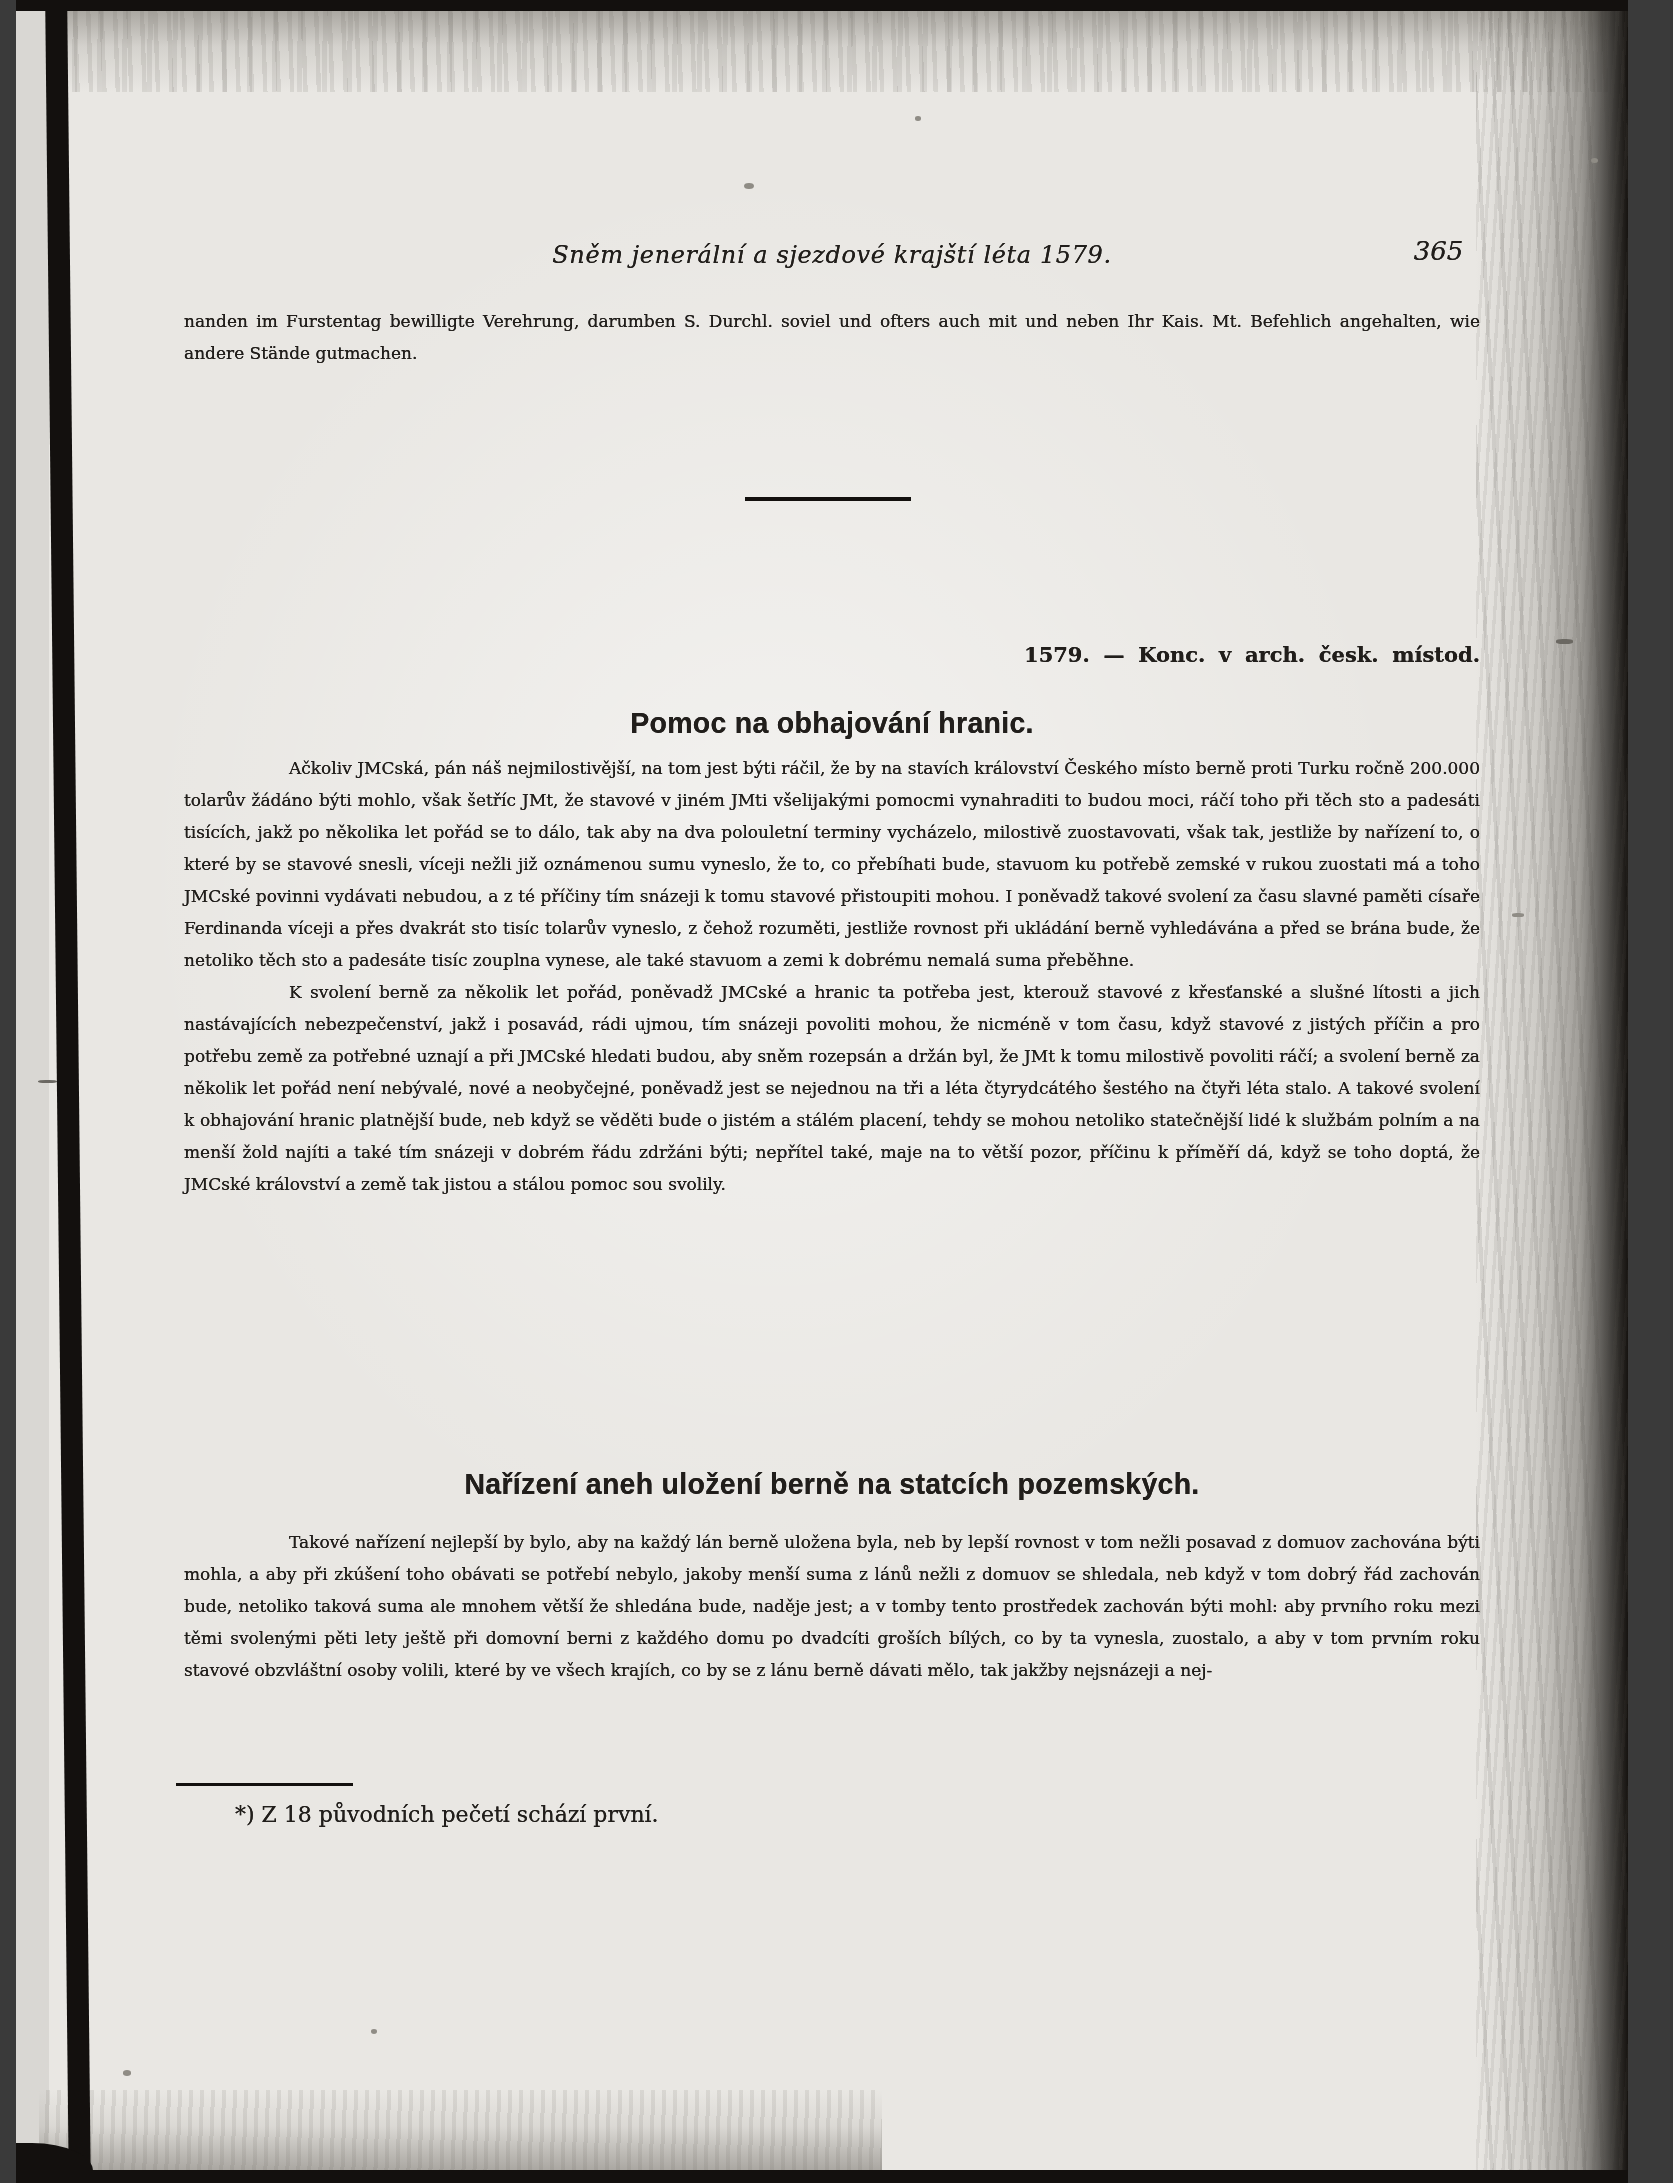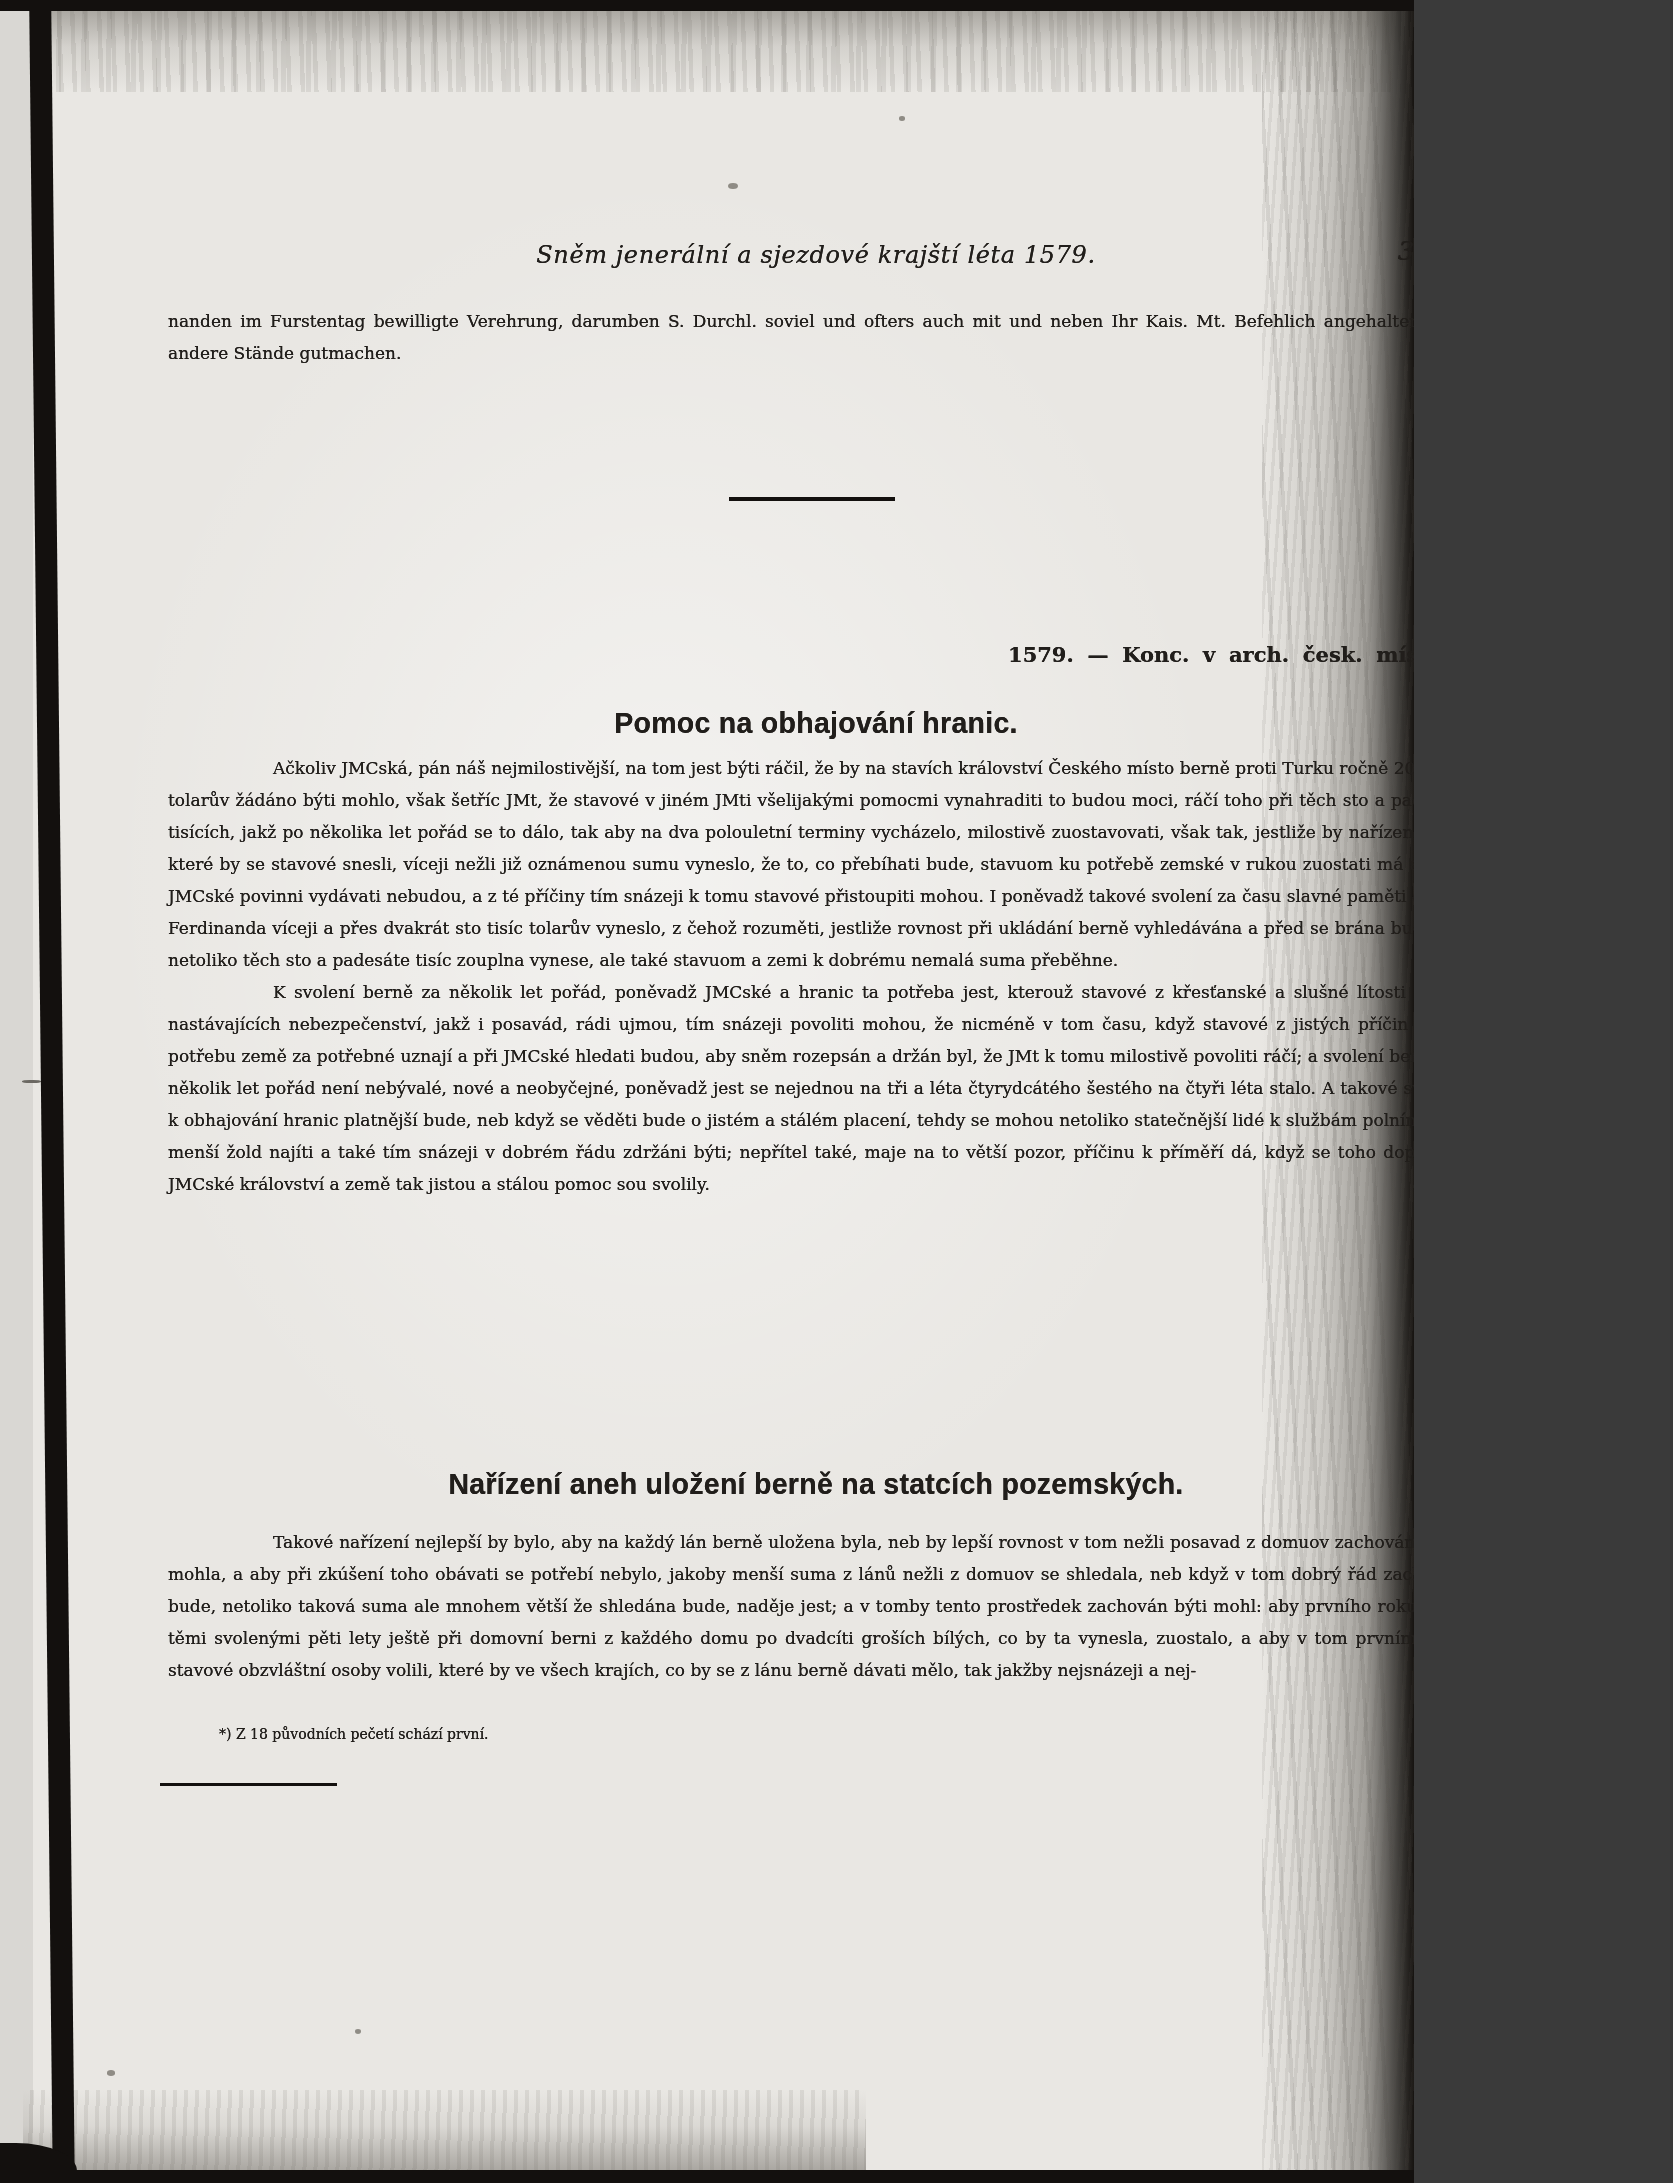--- a/index.html
+++ b/index.html
@@ -1,19 +1,19 @@
 <!DOCTYPE html>
 <html style="--paper: #e9e7e3; --ink: #211e1b; --edge: #13100e;font-size:10.2px"><head>
 <meta charset="utf-8">
 <style>
   html,body{margin:0;padding:0;background:#3a3a3a;}
   .scan{
-    position:relative;width:1414px;height:2183px;overflow:hidden;
+    position:relative;width:1612px;height:2183px;overflow:hidden;
     background:var(--paper,#e9e7e3);
-    font-family:"DejaVu Serif",serif;color:var(--ink,#211e1b);
+    font-family:"DejaVu Serif",serif;color:var(--ink,#211e1b);margin-left:16px;
   }
   .paper-shade{position:absolute;inset:0;z-index:0;
     background:radial-gradient(ellipse 55% 45% at 47% 40%, rgba(255,255,255,.45), rgba(255,255,255,0) 72%);}
   
   .left-strip{position:absolute;left:0;top:0;width:33px;height:100%;background:#d9d7d3;z-index:1;}
   .spine-shadow{position:absolute;left:29px;top:-15.3px;width:22px;height:2222px;
     background:var(--edge,#13100e);transform-origin:top left;transform:rotate(-0.62deg);z-index:4;}
   .top-edge{position:absolute;top:0;left:0;width:100%;height:11px;background:var(--edge,#13100e);z-index:5;}
   .bottom-edge{position:absolute;bottom:0;left:19px;right:0;height:13.4px;background:var(--edge,#13100e);z-index:5;}
   .bottom-corner{position:absolute;left:0;bottom:0;width:77px;height:40px;background:var(--edge,#13100e);
@@ -51,21 +51,21 @@
   .source-line{position:absolute;top:642px;left:0;width:100%;text-align:right;
     font-weight:bold;font-size:21px;word-spacing:6.4px;text-shadow:0 0 0.6px currentColor;}
   .sec-heading{position:absolute;left:0;width:100%;text-align:center;
     font-family:"Liberation Sans",sans-serif;font-weight:bold;font-size:30px;
     letter-spacing:0.3px;transform:scaleX(.95);text-shadow:0 0 0.6px currentColor;}
   .sec-heading.h1{top:706px;}
   .sec-heading.h2{top:1467px;}
   .paras-cd{position:absolute;top:752px;left:0;width:100%;}
   .para-e{position:absolute;top:1526px;left:0;width:100%;}
   .fn-rule{position:absolute;top:1783px;left:-7.7px;width:177px;height:3.2px;background:var(--edge,#13100e);}
-  .footnote{position:absolute;top:1726px;left:0;width:100%;font-size:14px;
+  .footnote{position:absolute;top:1802px;left:0;width:100%;font-size:22px;
     text-indent:51px;text-shadow:0 0 0.3px currentColor;}
 </style>
 </head>
 <body>
 
 <div class="scan">
   <div class="paper-shade"></div>
 
   <div class="left-strip"></div>
   <div class="top-noise"></div>

